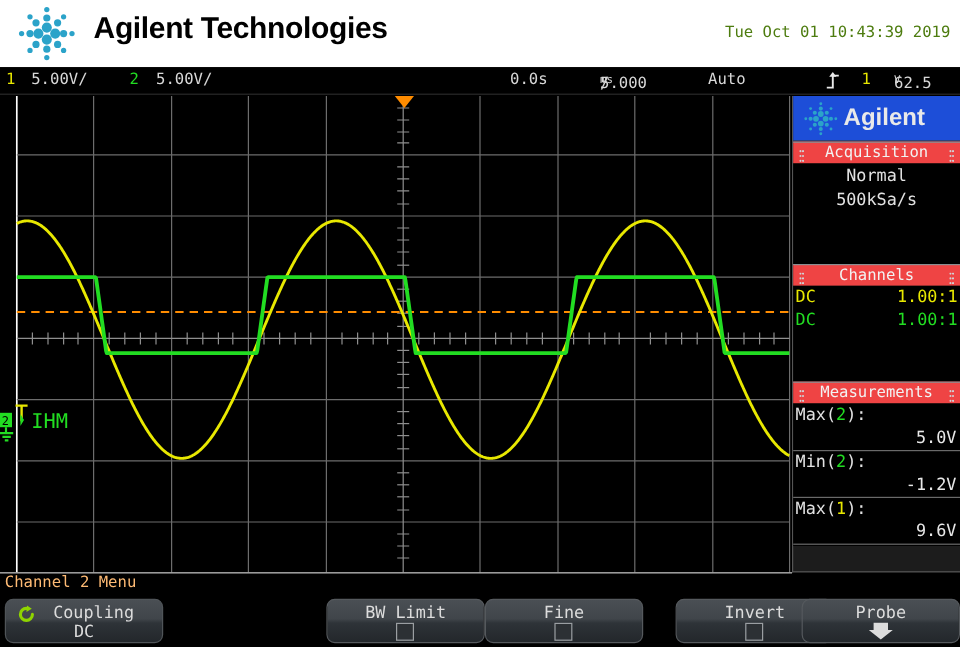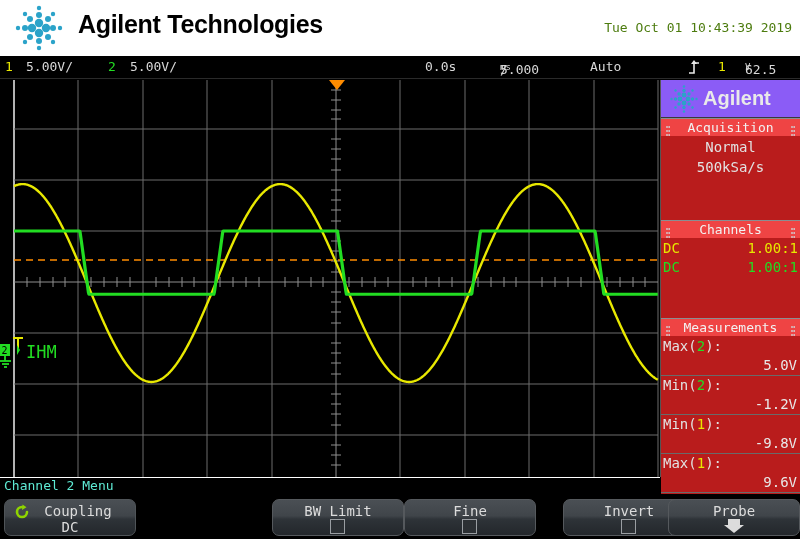--- a/index.html
+++ b/index.html
@@ -68,57 +68,57 @@
   }
   .gnd-marker { position: absolute; left: 0px; top: 258px; width: 20px; height: 34px; }
   .t-marker { position: absolute; left: 11px; top: 256px; width: 14px; height: 16px; }
 
   
   .sidebar {
     position: absolute; left: 660px; top: 80px; width: 140px; height: 397px;
     background: #1c1c1c; border-left: 1px solid #555; border-bottom: 1px solid #555;
   }
   .sb-logo {
-    height: 38px; background: #8b5cf6; position: relative;
+    height: 38px; background: #1d4ed8; position: relative;
     border-bottom: 1px solid #3a3a3a;
   }
   .sb-logo .mini-logo { position: absolute; left: 8px; top: 4px; width: 30px; height: 30px; }
   .sb-logo .sb-brand {
     position: absolute; left: 42px; top: 7px;
     font-family: "Liberation Sans", sans-serif; font-weight: bold;
     font-size: 20px; color: #e9e9e9;
   }
   .panel-head {
     height: 18px; background: #ef4444; color: #f2f2f2;
     text-align: center; font-size: 13px; line-height: 18px;
     position: relative; border-top: 1px solid #8a8e92;
   }
   .panel-head .dots { position: absolute; top: 4px; width: 4px; height: 10px; }
   .panel-head .dots.l { left: 5px; }
   .panel-head .dots.r { right: 5px; }
-  .panel-body { background: #b91c1c; padding: 1px 0; }
+  .panel-body { background: #000000; padding: 1px 0; }
   .acq-line { text-align: center; color: #e2e2e2; font-size: 14px; line-height: 20px; }
   .acq-spacer { height: 42px; }
   .chan-row {
     display: flex; justify-content: space-between;
     font-size: 14px; padding: 0 2px; line-height: 19px;
   }
   .chan-row.c1 { color: #e8e800; }
   .chan-row.c2 { color: #22dd22; }
   .chan-spacer { height: 40px; }
   .meas-block { border-bottom: 1px solid #6a6a6a; }
   .meas-label { color: #e2e2e2; font-size: 14px; padding-left: 2px; line-height: 19px; }
   .meas-label .cn1 { color: #e8e800; }
   .meas-label .cn2 { color: #22dd22; }
   .meas-val { color: #e8e8e8; font-size: 14px; text-align: right; padding-right: 3px; line-height: 19px; margin-left: 32px; }
 
   
   .menu-title {
     position: absolute; left: 0; top: 478px; width: 660px; height: 18px;
-    color: #5eead4; font-size: 13px; padding-left: 4px; background: #000;
+    color: #fdba74; font-size: 13px; padding-left: 4px; background: #000;
   }
   .softkeys {
     position: absolute; left: 0; top: 496px; width: 800px; height: 43px; background: #000;
   }
   .skey {
     position: absolute; top: 3px; width: 132px; height: 37px;
     border-radius: 7px;
     background: linear-gradient(to bottom, #4a4f54 0%, #40454a 45%, #2e3338 55%, #23272b 100%);
     border: 1px solid #55595d;
     color: #dcdcdc; font-size: 14px; text-align: center;
@@ -479,26 +479,20 @@
         <div class="meas-val">5.0V</div>
       </div>
       <div class="meas-block">
         <div class="meas-label">
           <span>Min</span><span>(</span><span class="cn2">2</span><span>):</span>
         </div>
         <div class="meas-val">-1.2V</div>
       </div>
       <div class="meas-block">
         <div class="meas-label">
-          <span>Min</span><span>(</span><span class="cn1">1</span><span>):</span>
-        </div>
-        <div class="meas-val">-9.8V</div>
-      </div>
-      <div class="meas-block">
-        <div class="meas-label">
           <span>Max</span><span>(</span><span class="cn1">1</span><span>):</span>
         </div>
         <div class="meas-val">9.6V</div>
       </div>
     </div>
   </div>
 
   <div class="divider-top"></div>
   <div class="menu-title">Channel 2 Menu</div>
 

